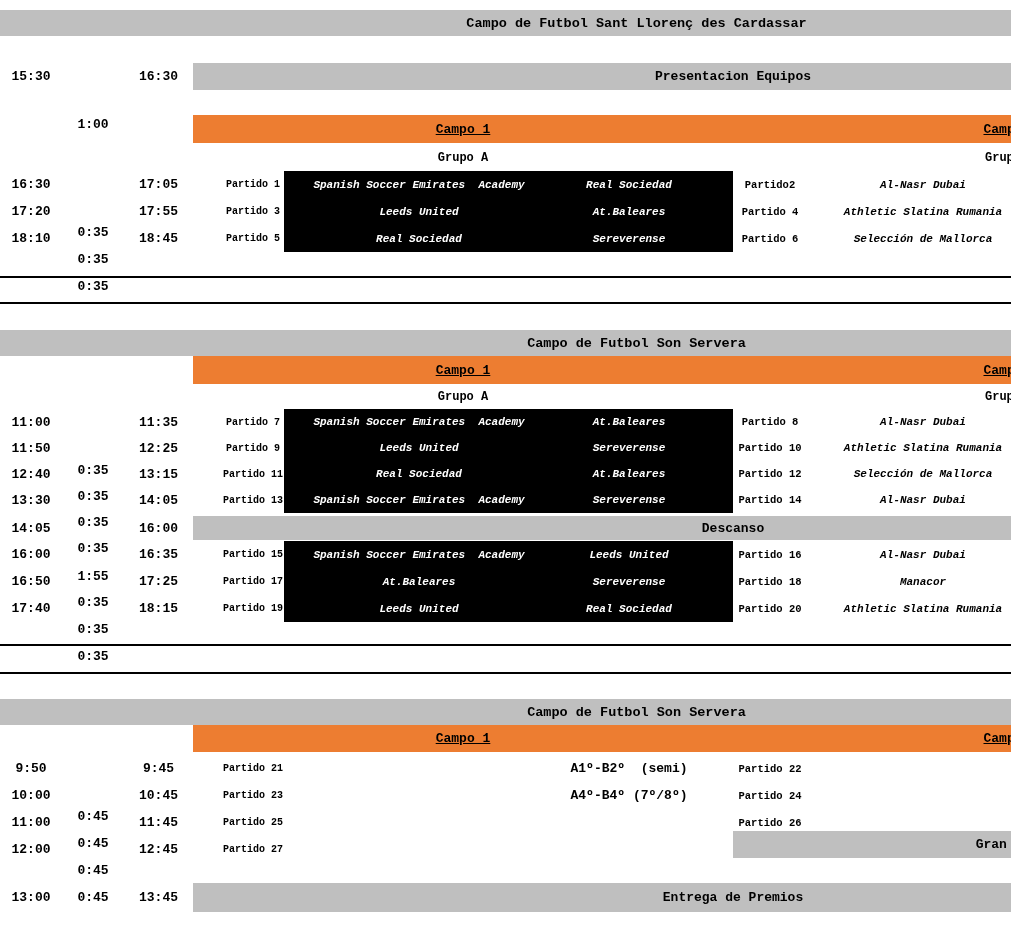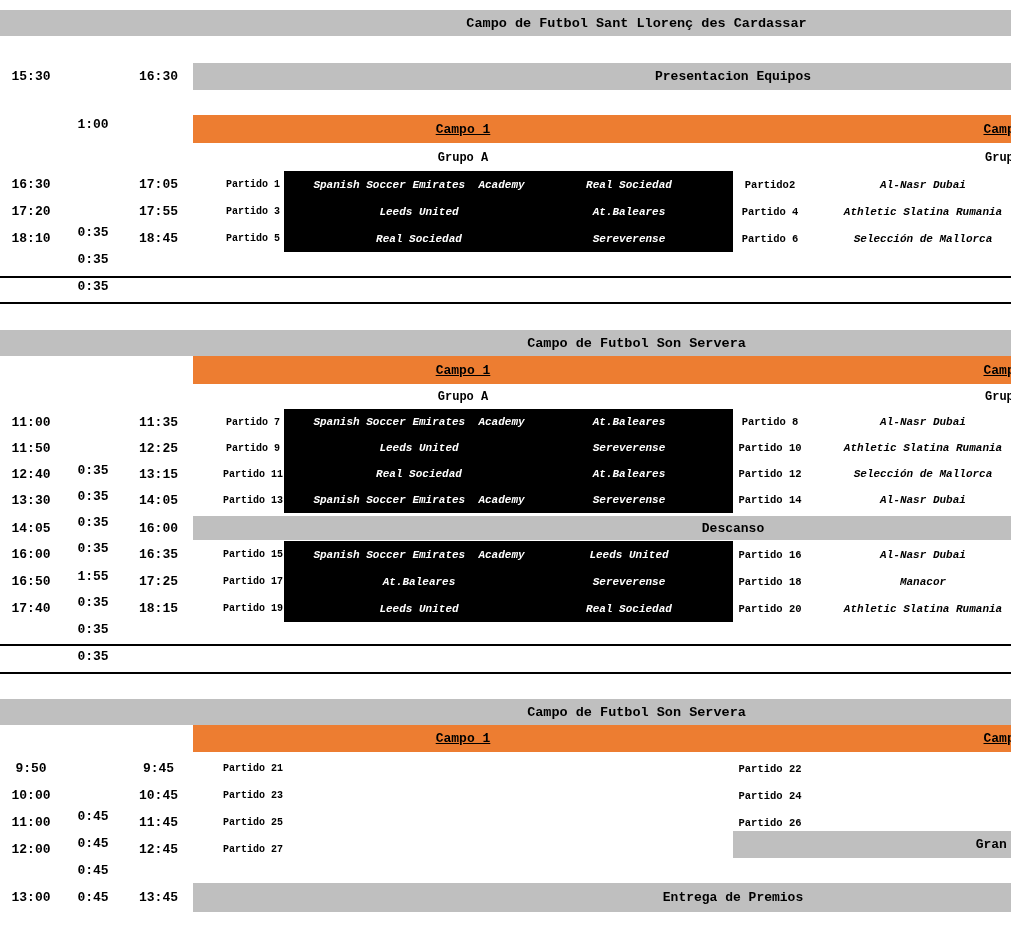--- a/index.html
+++ b/index.html
@@ -205,27 +205,29 @@
   <div class="orange-bar" style="top:725px;height:27px">
     <span class="half h1 campo-lbl">Campo 1</span>
     <span class="half h2 campo-lbl">Campo</span>
   </div>
 
   <div class="row" style="top:755px;height:27px">
     <span class="c t1">9:50</span>
     <span class="c t2">0:45</span>
     <span class="c t3">9:45</span>
     <span class="c pa">Partido 21</span>
+    <span class="c center-label">A1º-B2º  (semi)</span>
     <span class="c pb">Partido 22</span>
   </div>
   <div class="row" style="top:782px;height:27px">
     <span class="c t1">10:00</span>
     <span class="c t2">0:45</span>
     <span class="c t3">10:45</span>
     <span class="c pa">Partido 23</span>
+    <span class="c center-label">A4º-B4º (7º/8º)</span>
     <span class="c pb">Partido 24</span>
   </div>
   <div class="row" style="top:809px;height:27px">
     <span class="c t1">11:00</span>
     <span class="c t2">0:45</span>
     <span class="c t3">11:45</span>
     <span class="c pa">Partido 25</span>
     <span class="c pb">Partido 26</span>
   </div>
 

